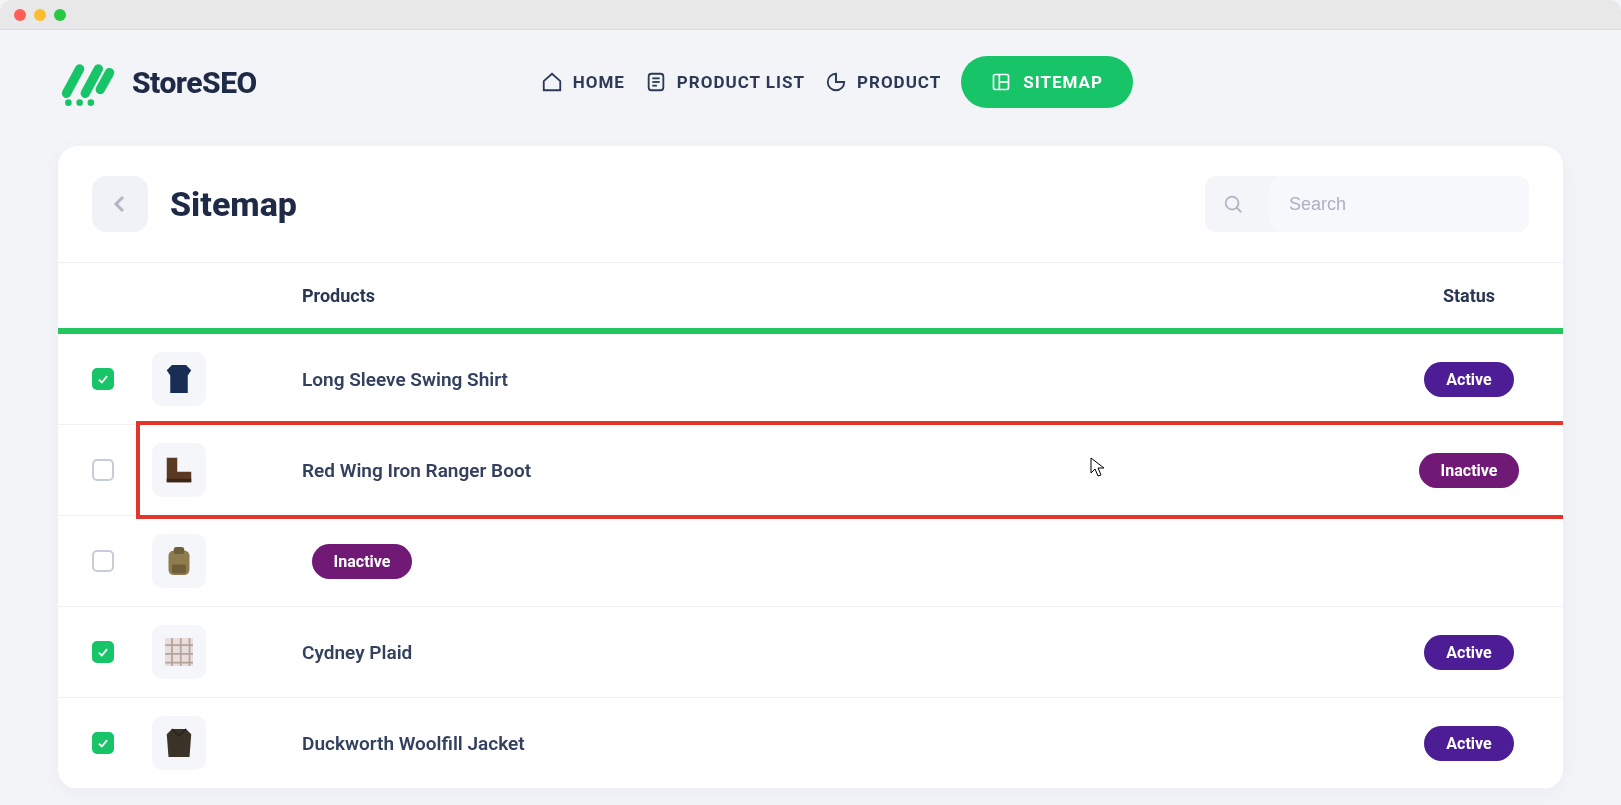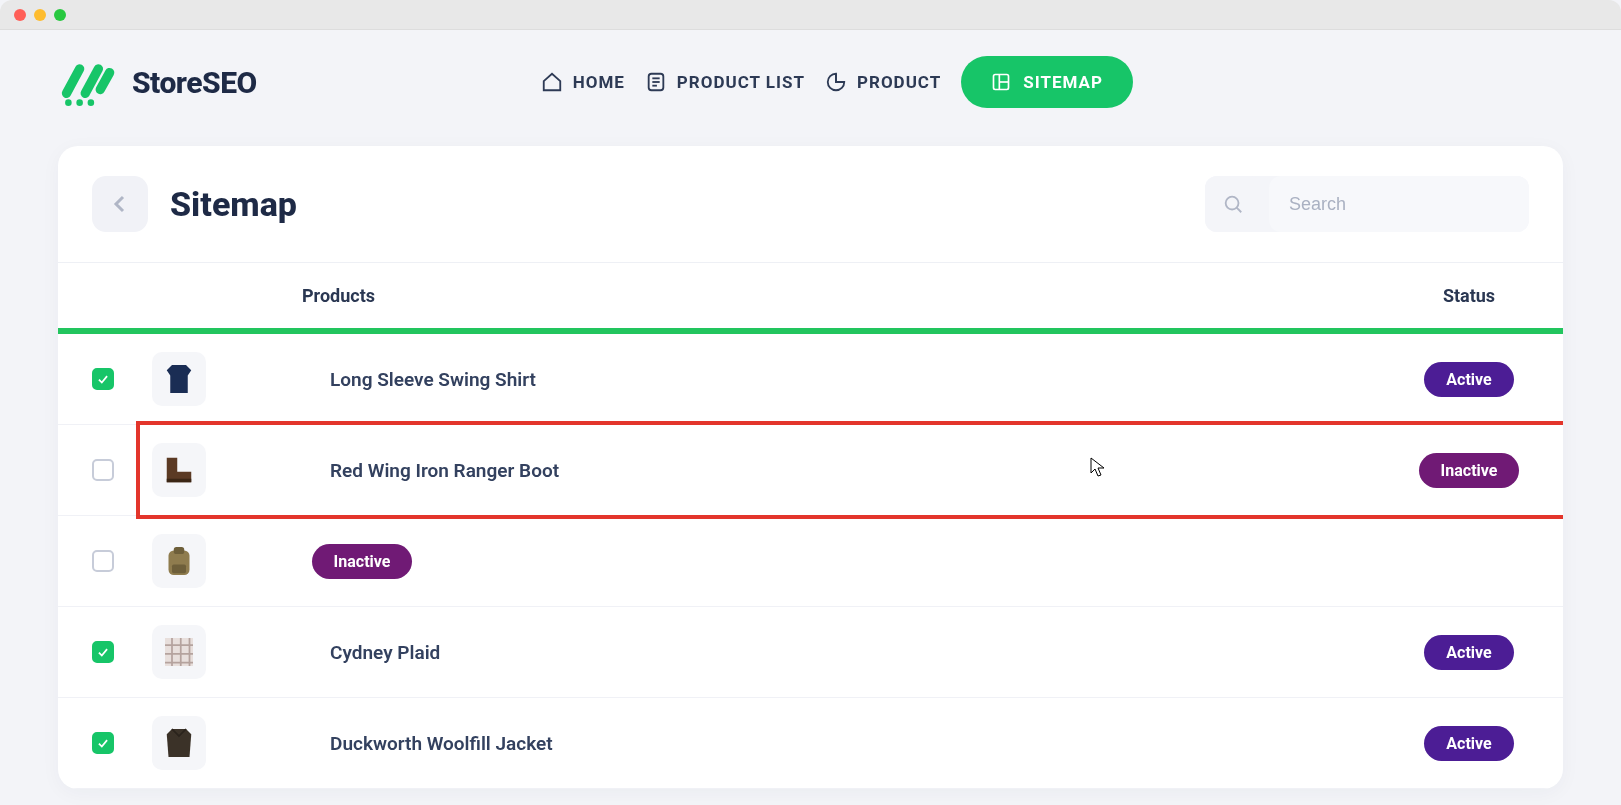--- a/index.html
+++ b/index.html
@@ -211,21 +211,20 @@
     display: flex;
     align-items: center;
     justify-content: center;
     overflow: hidden;
   }
   .thumb svg, .thumb .emoji { width: 42px; height: 42px; }
   .product-name {
     font-size: 19px;
     font-weight: 600;
     color: #33415f;
-    margin-left: 28px;
   }
   .badge {
     padding: 8px 22px;
     border-radius: 22px;
     font-size: 16px;
     font-weight: 700;
     color: #fff;
     display: inline-block;
     cursor: pointer;
   }

